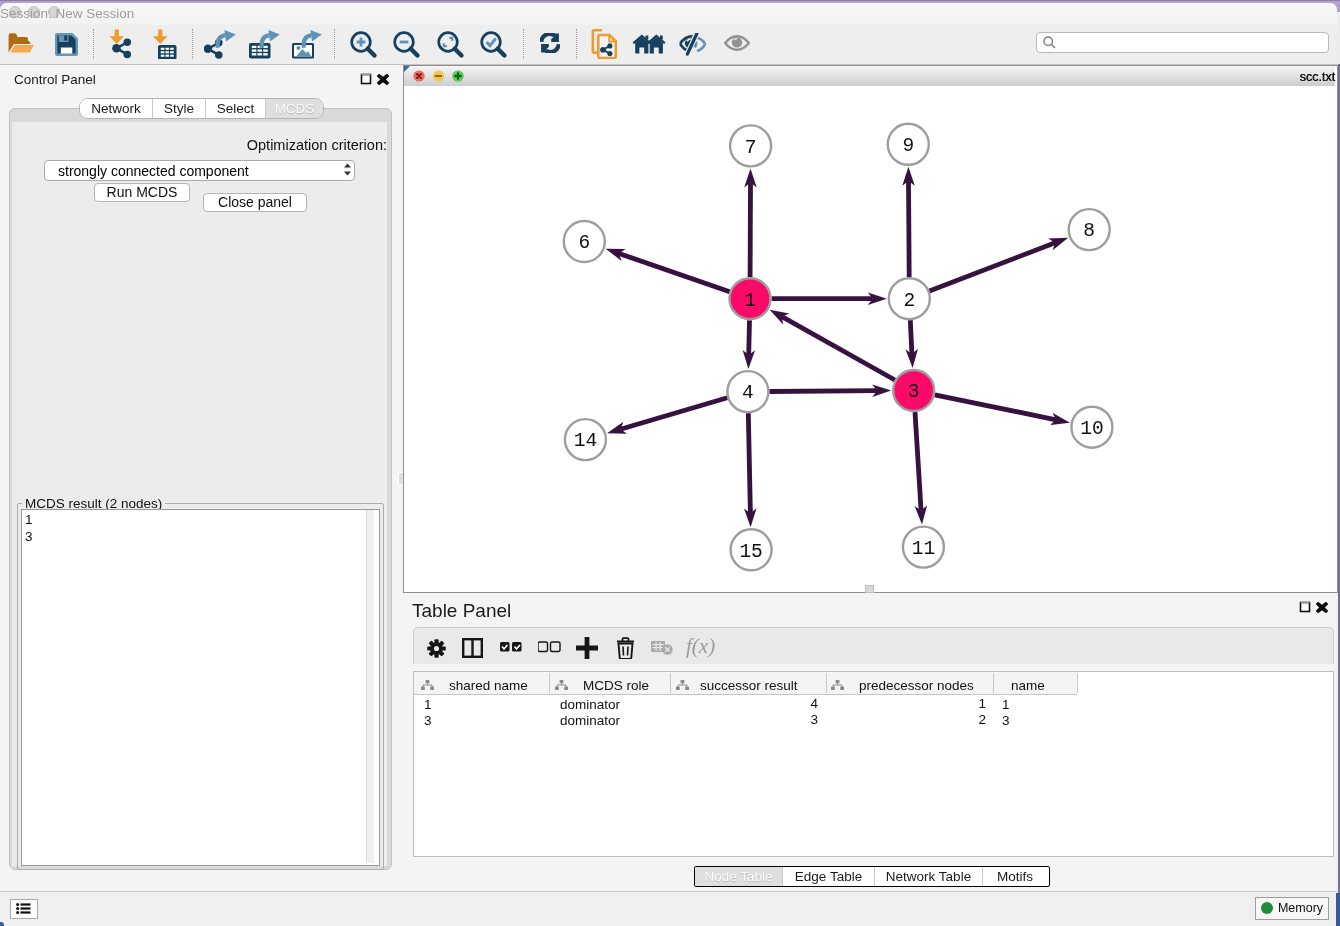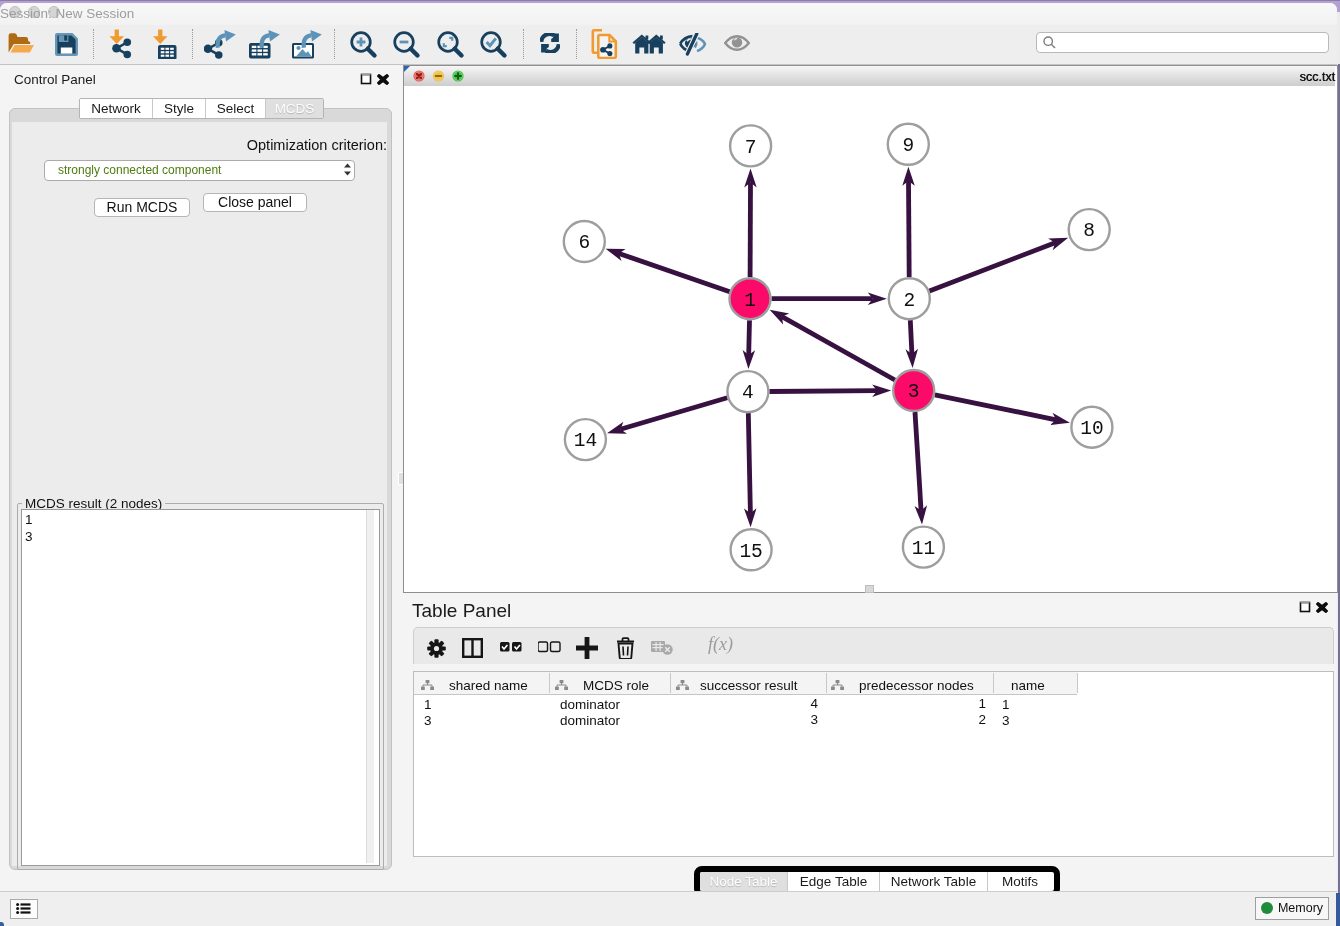--- a/index.html
+++ b/index.html
@@ -189,31 +189,31 @@
   </svg>
 <svg class="abs" style="left:377px;top:74px" width="12" height="11" viewBox="0 0 12 11">
     <path d="M2,1.2 L6,4.2 L10,1.2 M2,9.8 L6,6.8 L10,9.8 M1.2,2 L4.6,5.5 L1.2,9 M10.8,2 L7.4,5.5 L10.8,9" stroke="#0c0c0c" stroke-width="2.3" fill="none" stroke-linecap="round"></path>
   </svg>
 
 
 <div class="abs" style="left:9px;top:108px;width:381px;height:760px;background:#d9d9d9;border:1px solid #c2c2c2;border-radius:6px"></div>
 <div class="abs" style="left:12px;top:122px;width:375px;height:744px;background:#ececec"></div>
 
 
-<div class="abs" style="left:79px;top:98px;width:243px;height:19px;border:1px solid #b4b4b4;border-radius:2px;overflow:hidden;background:#fff">
+<div class="abs" style="left:79px;top:98px;width:243px;height:19px;border:1px solid #b4b4b4;border-radius:9px;overflow:hidden;background:#fff">
 <div class="tab" style="width:72px;border-right:1px solid #c9c9c9">Network</div><div class="tab" style="width:52px;border-right:1px solid #c9c9c9">Style</div><div class="tab" style="width:59px;border-right:1px solid #c9c9c9">Select</div><div class="tab tabsel" style="width:57px">MCDS</div>
 </div>
 
 <div class="abs" style="left:12px;top:137px;width:375px;text-align:right;font-size:14.5px;color:#111">Optimization criterion:</div>
 <div class="abs" style="left:44px;top:160px;width:309px;height:19px;background:#fff;border:1px solid #ababab;border-radius:4px"></div>
-<div class="abs" style="left:58px;top:163px;font-size:12px;color:#4d7c0f">strongly connected component</div>
+<div class="abs" style="left:58px;top:163px;font-size:14px;color:#000000">strongly connected component</div>
 <svg class="abs" style="left:343px;top:163px" width="9" height="13" viewBox="0 0 9 13">
     <path d="M1,4.5 L4.5,0.5 L8,4.5 Z M1,8.5 L4.5,12.5 L8,8.5 Z" fill="#333"></path>
   </svg>
-<div class="btn" style="left:94px;top:198px;width:94px;height:17px;line-height:17px">Run MCDS</div>
+<div class="btn" style="left:94px;top:183px;width:94px;height:17px;line-height:17px">Run MCDS</div>
 <div class="btn" style="left:203px;top:193px;width:102px;height:17px;line-height:17px">Close panel</div>
 
 
 <div class="abs" style="left:17px;top:503px;width:365px;height:365px;border:1px solid #adadad;border-radius:2px"></div>
 <div class="abs" style="left:22px;top:496px;background:#ececec;padding:0 3px;font-size:13.5px;color:#111">MCDS result (2 nodes)</div>
 <div class="abs" style="left:21px;top:509px;width:357px;height:355px;background:#fff;border:1px solid #9a9a9a"></div>
 <div class="abs" style="left:366px;top:510px;width:7px;height:353px;background:#f0f0f0;border-left:1px solid #dcdcdc"></div>
 <div class="abs" style="left:25px;top:512px;font-size:13.5px;color:#111;line-height:16.5px">1<br>3</div>
 
 
@@ -354,21 +354,21 @@
       <g fill="#e9e9e9">
         <rect x="1.4" y="3" width="11.2" height="1.2"></rect>
         <rect x="1.4" y="6" width="11.2" height="1.2"></rect>
         <rect x="4.5" y="1" width="1.2" height="9"></rect>
         <rect x="8.5" y="1" width="1.2" height="9"></rect>
       </g>
       <circle cx="16.5" cy="8.5" r="5.2"></circle>
       <path d="M14.2,6.2 l4.6,4.6 M18.8,6.2 l-4.6,4.6" stroke="#e9e9e9" stroke-width="1.5"></path>
     </g>
   </svg>
-<div style="position:absolute;left:708px;top:634px;font-family:'Liberation Serif',serif;font-style:italic;font-size:18px;color:#9b9b9b">f(x)</div>
+<div style="position:absolute;left:686px;top:634px;font-family:'Liberation Serif',serif;font-style:italic;font-size:21px;color:#9b9b9b">f(x)</div>
 
 
 <div class="abs" style="left:413px;top:671px;width:919px;height:184px;background:#fff;border:1px solid #bdbdbd"></div>
 <div class="abs" style="left:414px;top:672px;width:663px;height:22px;background:#f4f4f4;border-bottom:1px solid #c6c6c6"></div>
 <div class="abs" style="left:549px;top:673px;width:1px;height:20px;background:#c9c9c9"></div>
 <div class="abs" style="left:670px;top:673px;width:1px;height:20px;background:#c9c9c9"></div>
 <div class="abs" style="left:826px;top:673px;width:1px;height:20px;background:#c9c9c9"></div>
 <div class="abs" style="left:993px;top:673px;width:1px;height:20px;background:#c9c9c9"></div>
 <div class="abs" style="left:1077px;top:673px;width:1px;height:20px;background:#c9c9c9"></div>
 <svg style="position:absolute;left:421px;top:679.5px" width="13" height="10" viewBox="0 0 13 10">
@@ -411,21 +411,21 @@
 <div class="abs" style="left:770px;top:696px;width:48px;text-align:right;font-size:13.5px;color:#111">4</div>
 <div class="abs" style="left:938px;top:696px;width:48px;text-align:right;font-size:13.5px;color:#111">1</div>
 <div class="abs" style="left:1002px;top:697px;font-size:13.5px;color:#111">1</div>
 <div class="abs" style="left:424px;top:713px;font-size:13.5px;color:#111">3</div>
 <div class="abs" style="left:560px;top:713px;font-size:13.5px;color:#111">dominator</div>
 <div class="abs" style="left:770px;top:712px;width:48px;text-align:right;font-size:13.5px;color:#111">3</div>
 <div class="abs" style="left:938px;top:712px;width:48px;text-align:right;font-size:13.5px;color:#111">2</div>
 <div class="abs" style="left:1002px;top:713px;font-size:13.5px;color:#111">3</div>
 
 
-<div class="abs" style="left:694px;top:866px;width:354px;height:19px;border:6px solid #000000;border-radius:8px;overflow:hidden;background:#fff">
+<div class="abs" style="left:694px;top:866px;width:354px;height:19px;border:1px solid #000000;border-radius:2px;overflow:hidden;background:#fff">
 <div class="tab tabsel" style="width:87px">Node Table</div><div class="tab" style="width:91px;border-left:1px solid #c9c9c9">Edge Table</div><div class="tab" style="width:107px;border-left:1px solid #c9c9c9">Network Table</div><div class="tab" style="width:64px;border-left:1px solid #c9c9c9">Motifs</div>
 </div>
 
 
 <div class="abs" style="left:0;top:891px;width:1337px;height:35px;background:#efefef;border-top:1px solid #cdcdcd"></div>
 <div class="abs" style="left:10px;top:899px;width:26px;height:18px;background:#fcfcfc;border:1px solid #ababab"></div>
 <svg class="abs" style="left:16px;top:903px" width="15" height="11" viewBox="0 0 15 11">
     <g fill="#111">
       <circle cx="1.6" cy="1.5" r="1.5"></circle>
       <circle cx="1.6" cy="5.5" r="1.5"></circle>

